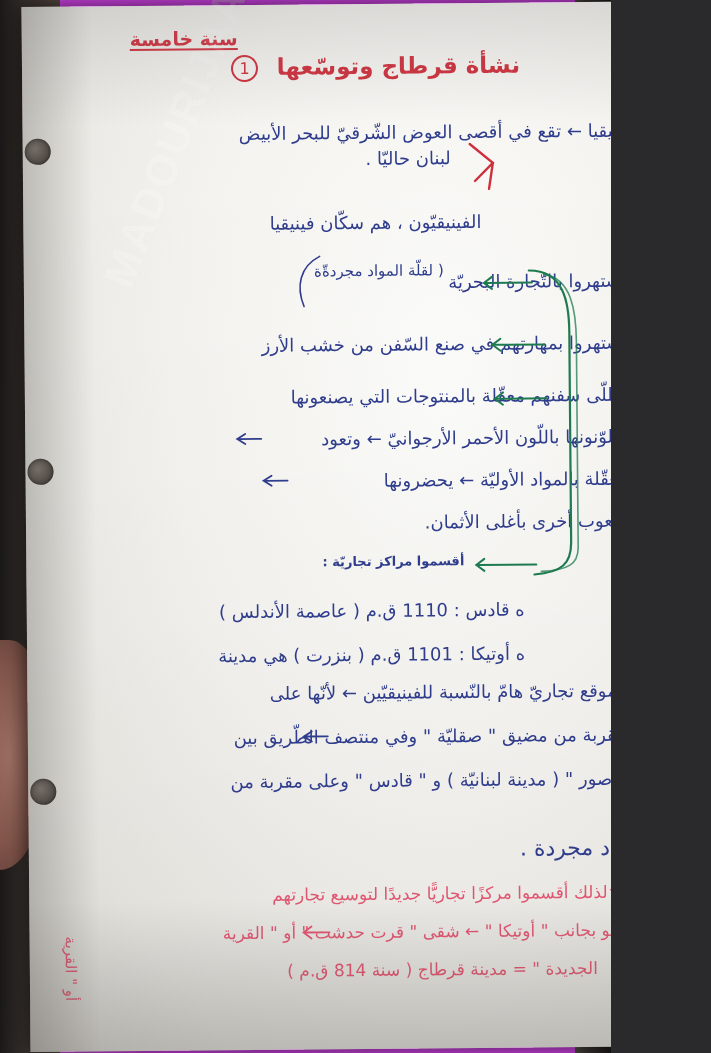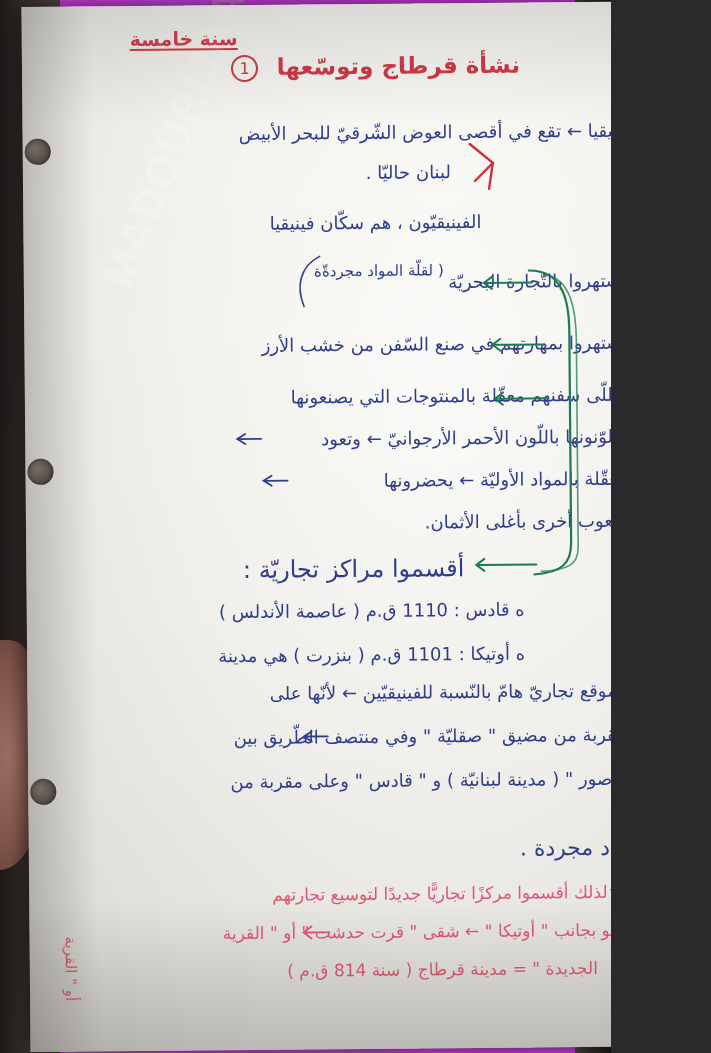--- a/index.html
+++ b/index.html
@@ -85,31 +85,31 @@
   #title-year { top: 22px; right: 452px; font-size: 19px; }
   #heading-row { top: 48px; right: 170px; font-size: 23px; }
   #heading-num {
     position: absolute; top: 50px; right: 432px;
     width: 27px; height: 27px; border: 2px solid #cf2f3c; border-radius: 50%;
     color: #cf2f3c; font-size: 16px; text-align: center; line-height: 24px;
     font-family: "DejaVu Sans", sans-serif;
   }
 
   #l1 { top: 118px; right: 58px; font-size: 18px; }
-  #l2 { top: 158px; right: 240px; font-size: 18px; }
+  #l2 { top: 144px; right: 240px; font-size: 18px; }
   #l3 { top: 208px; right: 210px; font-size: 18px; }
 
   #l4 { top: 258px; right: 248px; font-size: 15px; }
   #l5 { top: 268px; right: 66px; font-size: 18px; }
   #l6 { top: 330px; right: 66px; font-size: 18px; }
   #l7 { top: 382px; right: 66px; font-size: 18px; }
   #l8 { top: 424px; right: 66px; font-size: 18px; }
   #l9 { top: 466px; right: 66px; font-size: 18px; }
   #l10 { top: 508px; right: 66px; font-size: 18px; }
-  #l11 { top: 550px; right: 230px; font-size: 24px; }
+  #l11 { top: 550px; right: 230px; font-size: 13px; font-weight: bold; }
 
   #l12 { top: 596px; right: 170px; font-size: 18px; }
   #l13 { top: 640px; right: 170px; font-size: 18px; }
   #l14 { top: 678px; right: 70px; font-size: 18px; }
   #l15 { top: 722px; right: 70px; font-size: 18px; }
   #l16 { top: 766px; right: 70px; font-size: 18px; }
   #l17 { top: 832px; right: 70px; font-size: 22px; }
 
   #l18 { top: 880px; right: 70px; font-size: 17px; }
   #l19 { top: 918px; right: 70px; font-size: 17px; }

